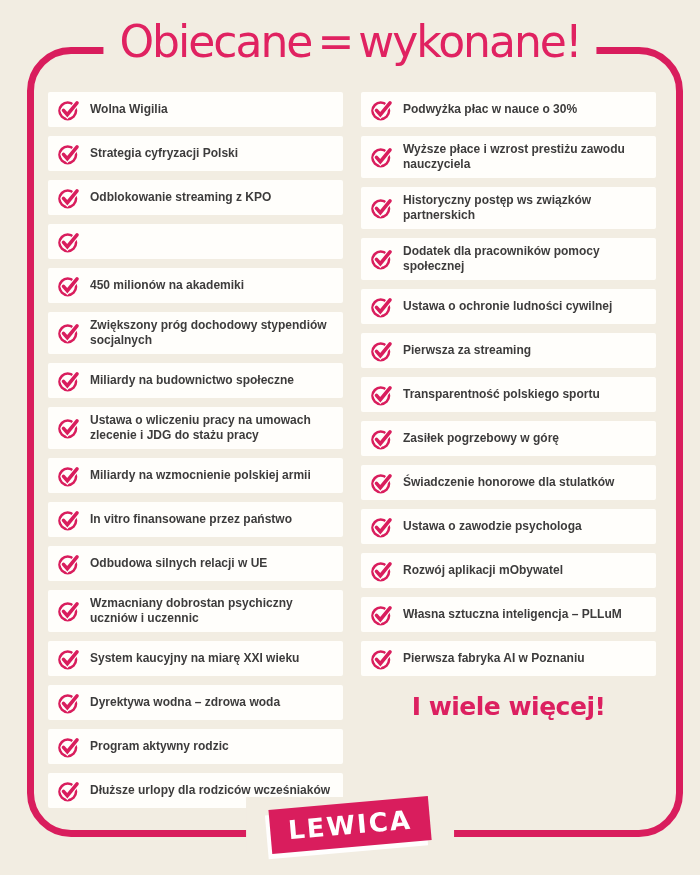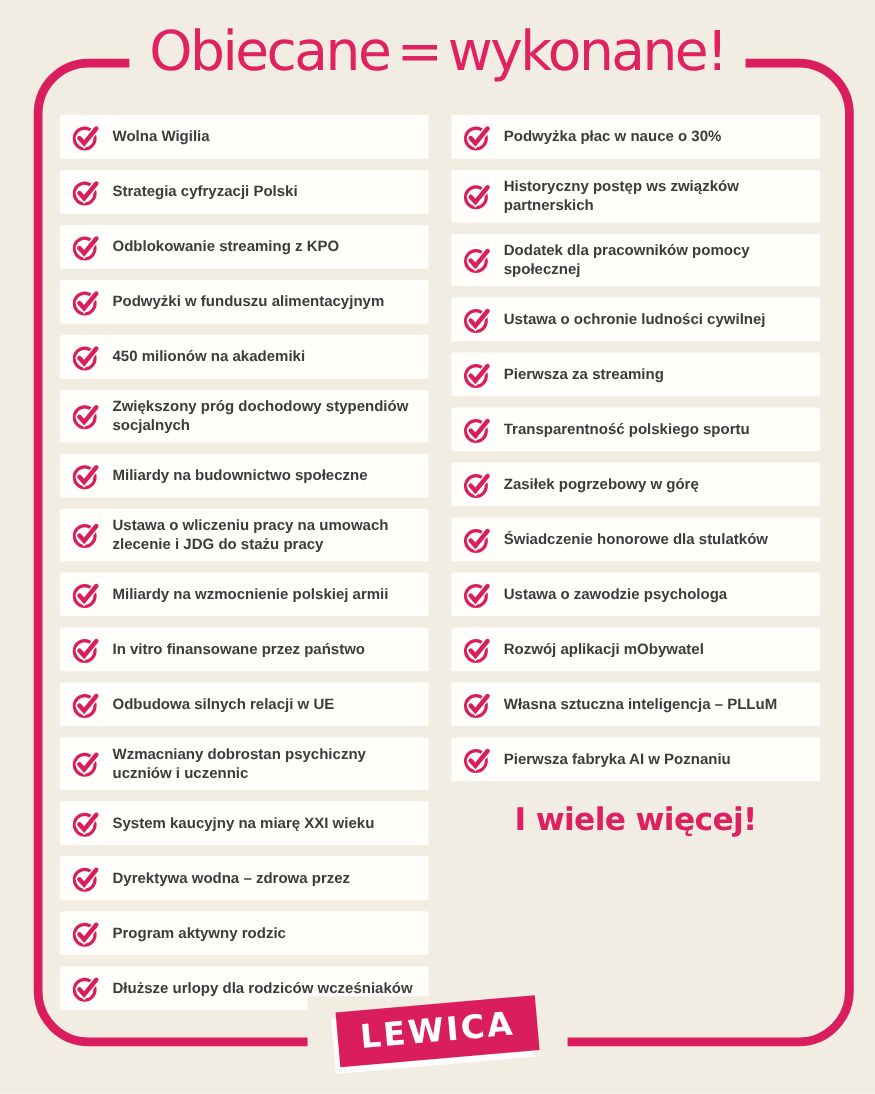--- a/index.html
+++ b/index.html
@@ -88,21 +88,20 @@
       <path d="M6.5 13.5 L11 18.5 L22.5 4.5" fill="none" stroke="#d91d5d" stroke-width="4.2" stroke-linecap="round"></path>
     </svg>
     <span class="item-label">Odblokowanie streaming z KPO</span>
   </div>
           <div class="item">
     <svg class="check" viewBox="0 0 26 26" width="22" height="22" aria-hidden="true">
       <circle cx="11.5" cy="14" r="9.8" fill="none" stroke="#d91d5d" stroke-width="3"></circle>
       <path d="M6.5 13.5 L11 18.5 L22.5 4.5" fill="none" stroke="#fffefb" stroke-width="7" stroke-linecap="round"></path>
       <path d="M6.5 13.5 L11 18.5 L22.5 4.5" fill="none" stroke="#d91d5d" stroke-width="4.2" stroke-linecap="round"></path>
     </svg>
-    <span class="item-label">Podwyżki w funduszu alimentacyjnym</span>
   </div>
           <div class="item">
     <svg class="check" viewBox="0 0 26 26" width="22" height="22" aria-hidden="true">
       <circle cx="11.5" cy="14" r="9.8" fill="none" stroke="#d91d5d" stroke-width="3"></circle>
       <path d="M6.5 13.5 L11 18.5 L22.5 4.5" fill="none" stroke="#fffefb" stroke-width="7" stroke-linecap="round"></path>
       <path d="M6.5 13.5 L11 18.5 L22.5 4.5" fill="none" stroke="#d91d5d" stroke-width="4.2" stroke-linecap="round"></path>
     </svg>
     <span class="item-label">450 milionów na akademiki</span>
   </div>
           <div class="item">
@@ -168,21 +167,21 @@
       <path d="M6.5 13.5 L11 18.5 L22.5 4.5" fill="none" stroke="#d91d5d" stroke-width="4.2" stroke-linecap="round"></path>
     </svg>
     <span class="item-label">System kaucyjny na miarę XXI wieku</span>
   </div>
           <div class="item">
     <svg class="check" viewBox="0 0 26 26" width="22" height="22" aria-hidden="true">
       <circle cx="11.5" cy="14" r="9.8" fill="none" stroke="#d91d5d" stroke-width="3"></circle>
       <path d="M6.5 13.5 L11 18.5 L22.5 4.5" fill="none" stroke="#fffefb" stroke-width="7" stroke-linecap="round"></path>
       <path d="M6.5 13.5 L11 18.5 L22.5 4.5" fill="none" stroke="#d91d5d" stroke-width="4.2" stroke-linecap="round"></path>
     </svg>
-    <span class="item-label">Dyrektywa wodna – zdrowa przez</span>
+    <span class="item-label">Dyrektywa wodna – zdrowa woda</span>
   </div>
           <div class="item">
     <svg class="check" viewBox="0 0 26 26" width="22" height="22" aria-hidden="true">
       <circle cx="11.5" cy="14" r="9.8" fill="none" stroke="#d91d5d" stroke-width="3"></circle>
       <path d="M6.5 13.5 L11 18.5 L22.5 4.5" fill="none" stroke="#fffefb" stroke-width="7" stroke-linecap="round"></path>
       <path d="M6.5 13.5 L11 18.5 L22.5 4.5" fill="none" stroke="#d91d5d" stroke-width="4.2" stroke-linecap="round"></path>
     </svg>
     <span class="item-label">Program aktywny rodzic</span>
   </div>
           <div class="item">
@@ -204,20 +203,28 @@
       <path d="M6.5 13.5 L11 18.5 L22.5 4.5" fill="none" stroke="#d91d5d" stroke-width="4.2" stroke-linecap="round"></path>
     </svg>
     <span class="item-label">Podwyżka płac w nauce o 30%</span>
   </div>
           <div class="item">
     <svg class="check" viewBox="0 0 26 26" width="22" height="22" aria-hidden="true">
       <circle cx="11.5" cy="14" r="9.8" fill="none" stroke="#d91d5d" stroke-width="3"></circle>
       <path d="M6.5 13.5 L11 18.5 L22.5 4.5" fill="none" stroke="#fffefb" stroke-width="7" stroke-linecap="round"></path>
       <path d="M6.5 13.5 L11 18.5 L22.5 4.5" fill="none" stroke="#d91d5d" stroke-width="4.2" stroke-linecap="round"></path>
     </svg>
+    <span class="item-label">Wyższe płace i wzrost prestiżu zawodu nauczyciela</span>
+  </div>
+          <div class="item">
+    <svg class="check" viewBox="0 0 26 26" width="22" height="22" aria-hidden="true">
+      <circle cx="11.5" cy="14" r="9.8" fill="none" stroke="#d91d5d" stroke-width="3"></circle>
+      <path d="M6.5 13.5 L11 18.5 L22.5 4.5" fill="none" stroke="#fffefb" stroke-width="7" stroke-linecap="round"></path>
+      <path d="M6.5 13.5 L11 18.5 L22.5 4.5" fill="none" stroke="#d91d5d" stroke-width="4.2" stroke-linecap="round"></path>
+    </svg>
     <span class="item-label">Historyczny postęp ws związków partnerskich</span>
   </div>
           <div class="item">
     <svg class="check" viewBox="0 0 26 26" width="22" height="22" aria-hidden="true">
       <circle cx="11.5" cy="14" r="9.8" fill="none" stroke="#d91d5d" stroke-width="3"></circle>
       <path d="M6.5 13.5 L11 18.5 L22.5 4.5" fill="none" stroke="#fffefb" stroke-width="7" stroke-linecap="round"></path>
       <path d="M6.5 13.5 L11 18.5 L22.5 4.5" fill="none" stroke="#d91d5d" stroke-width="4.2" stroke-linecap="round"></path>
     </svg>
     <span class="item-label">Dodatek dla pracowników pomocy społecznej</span>
   </div>

